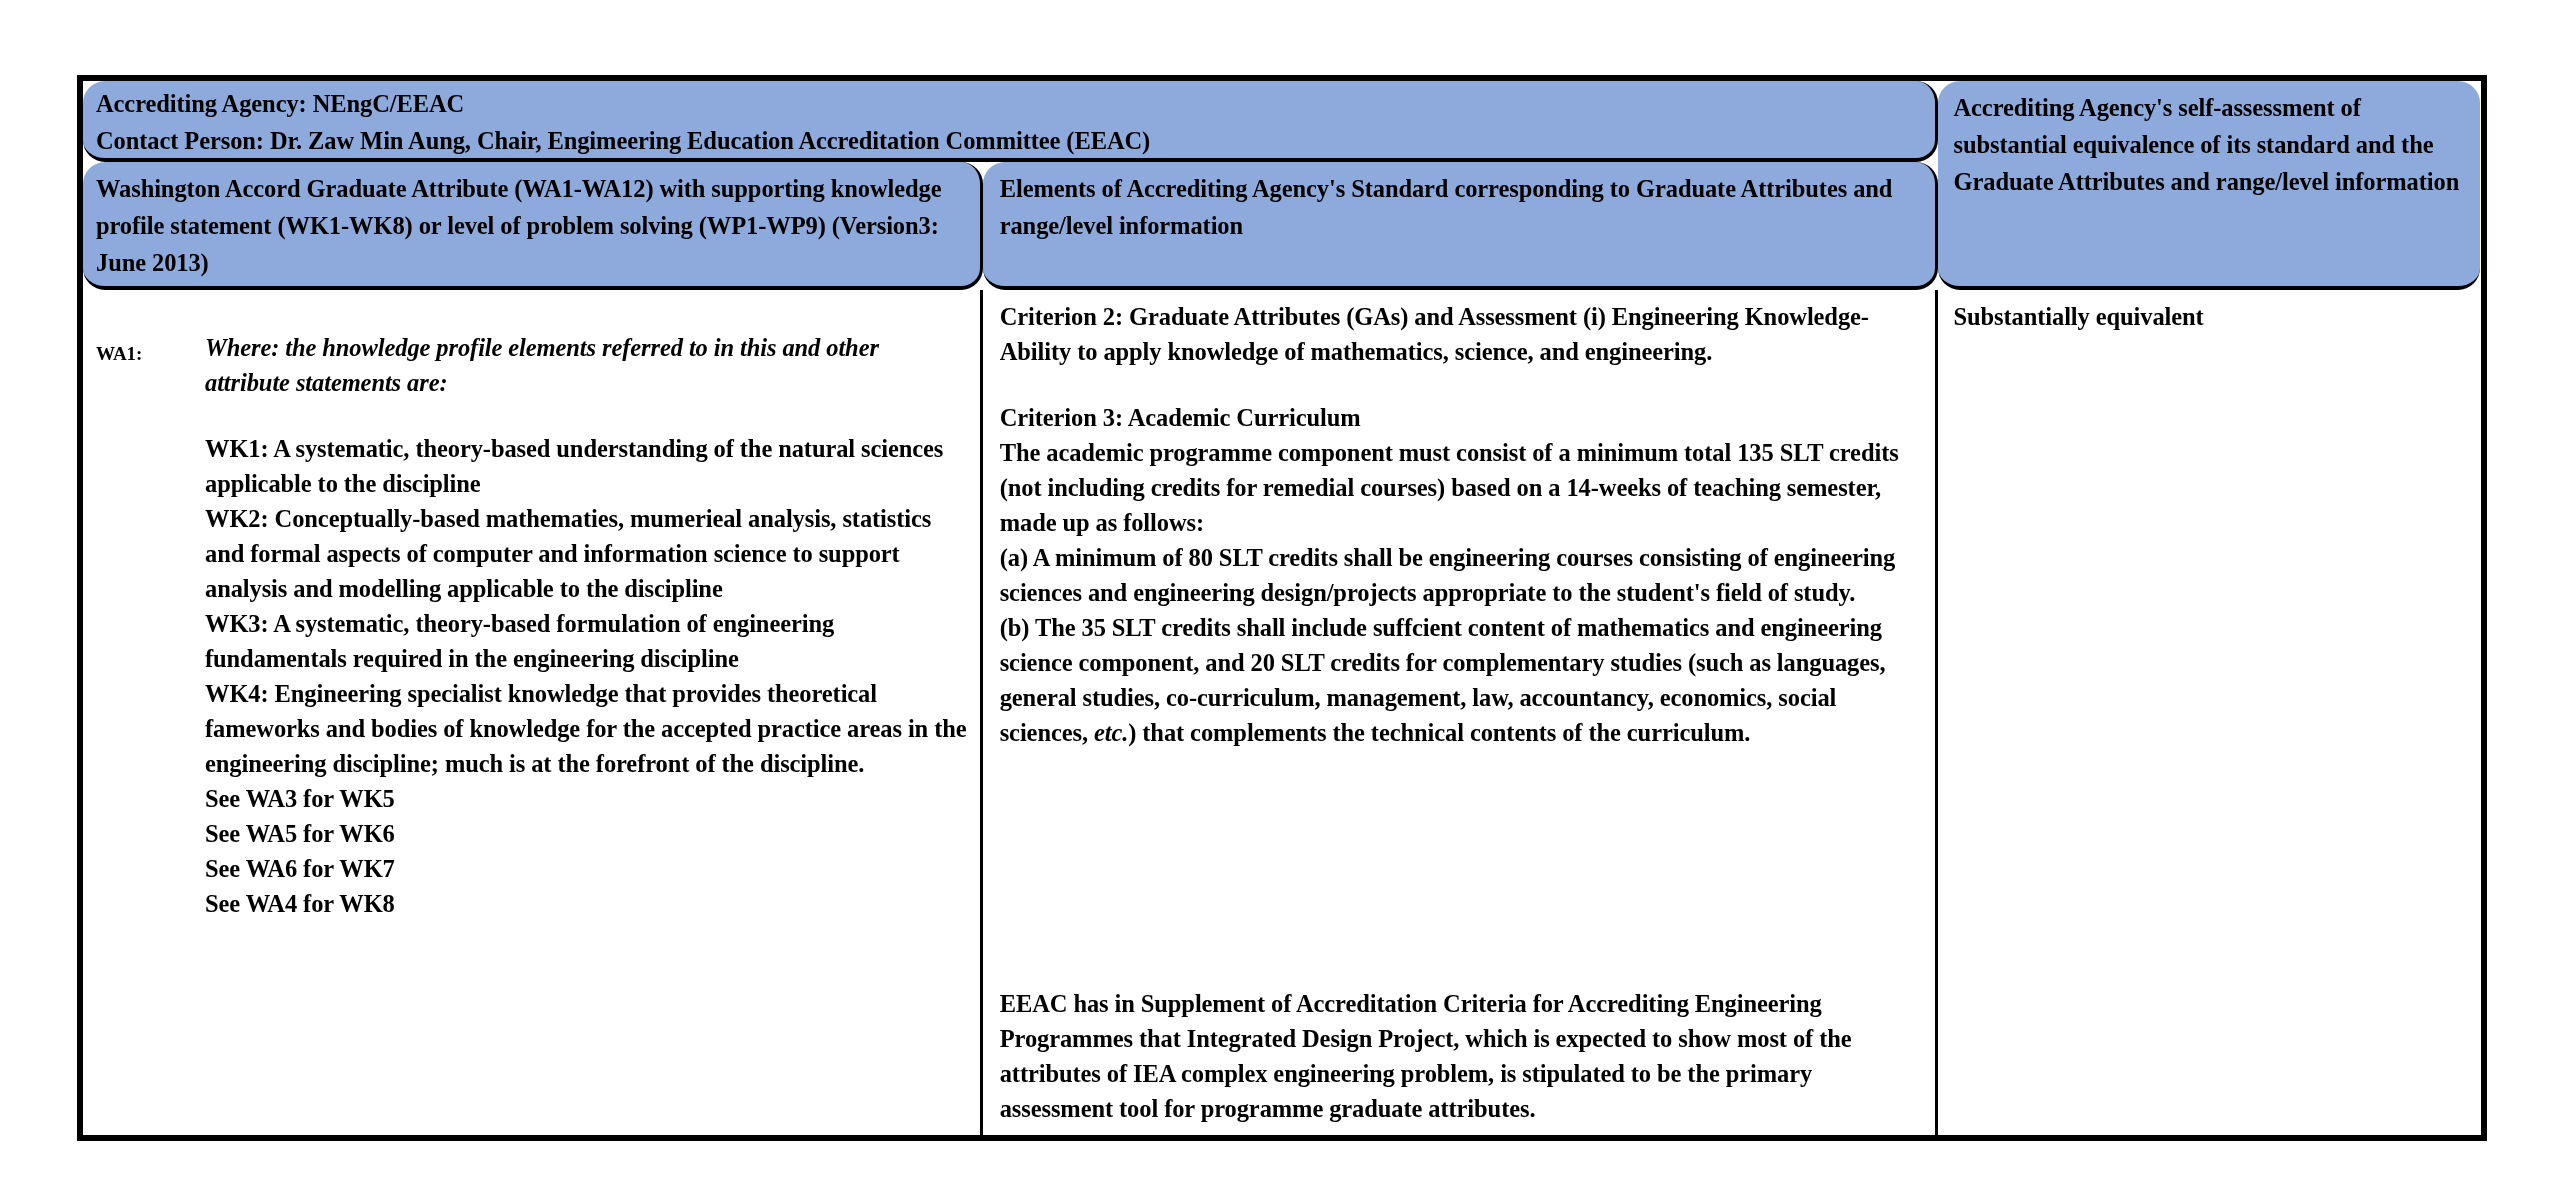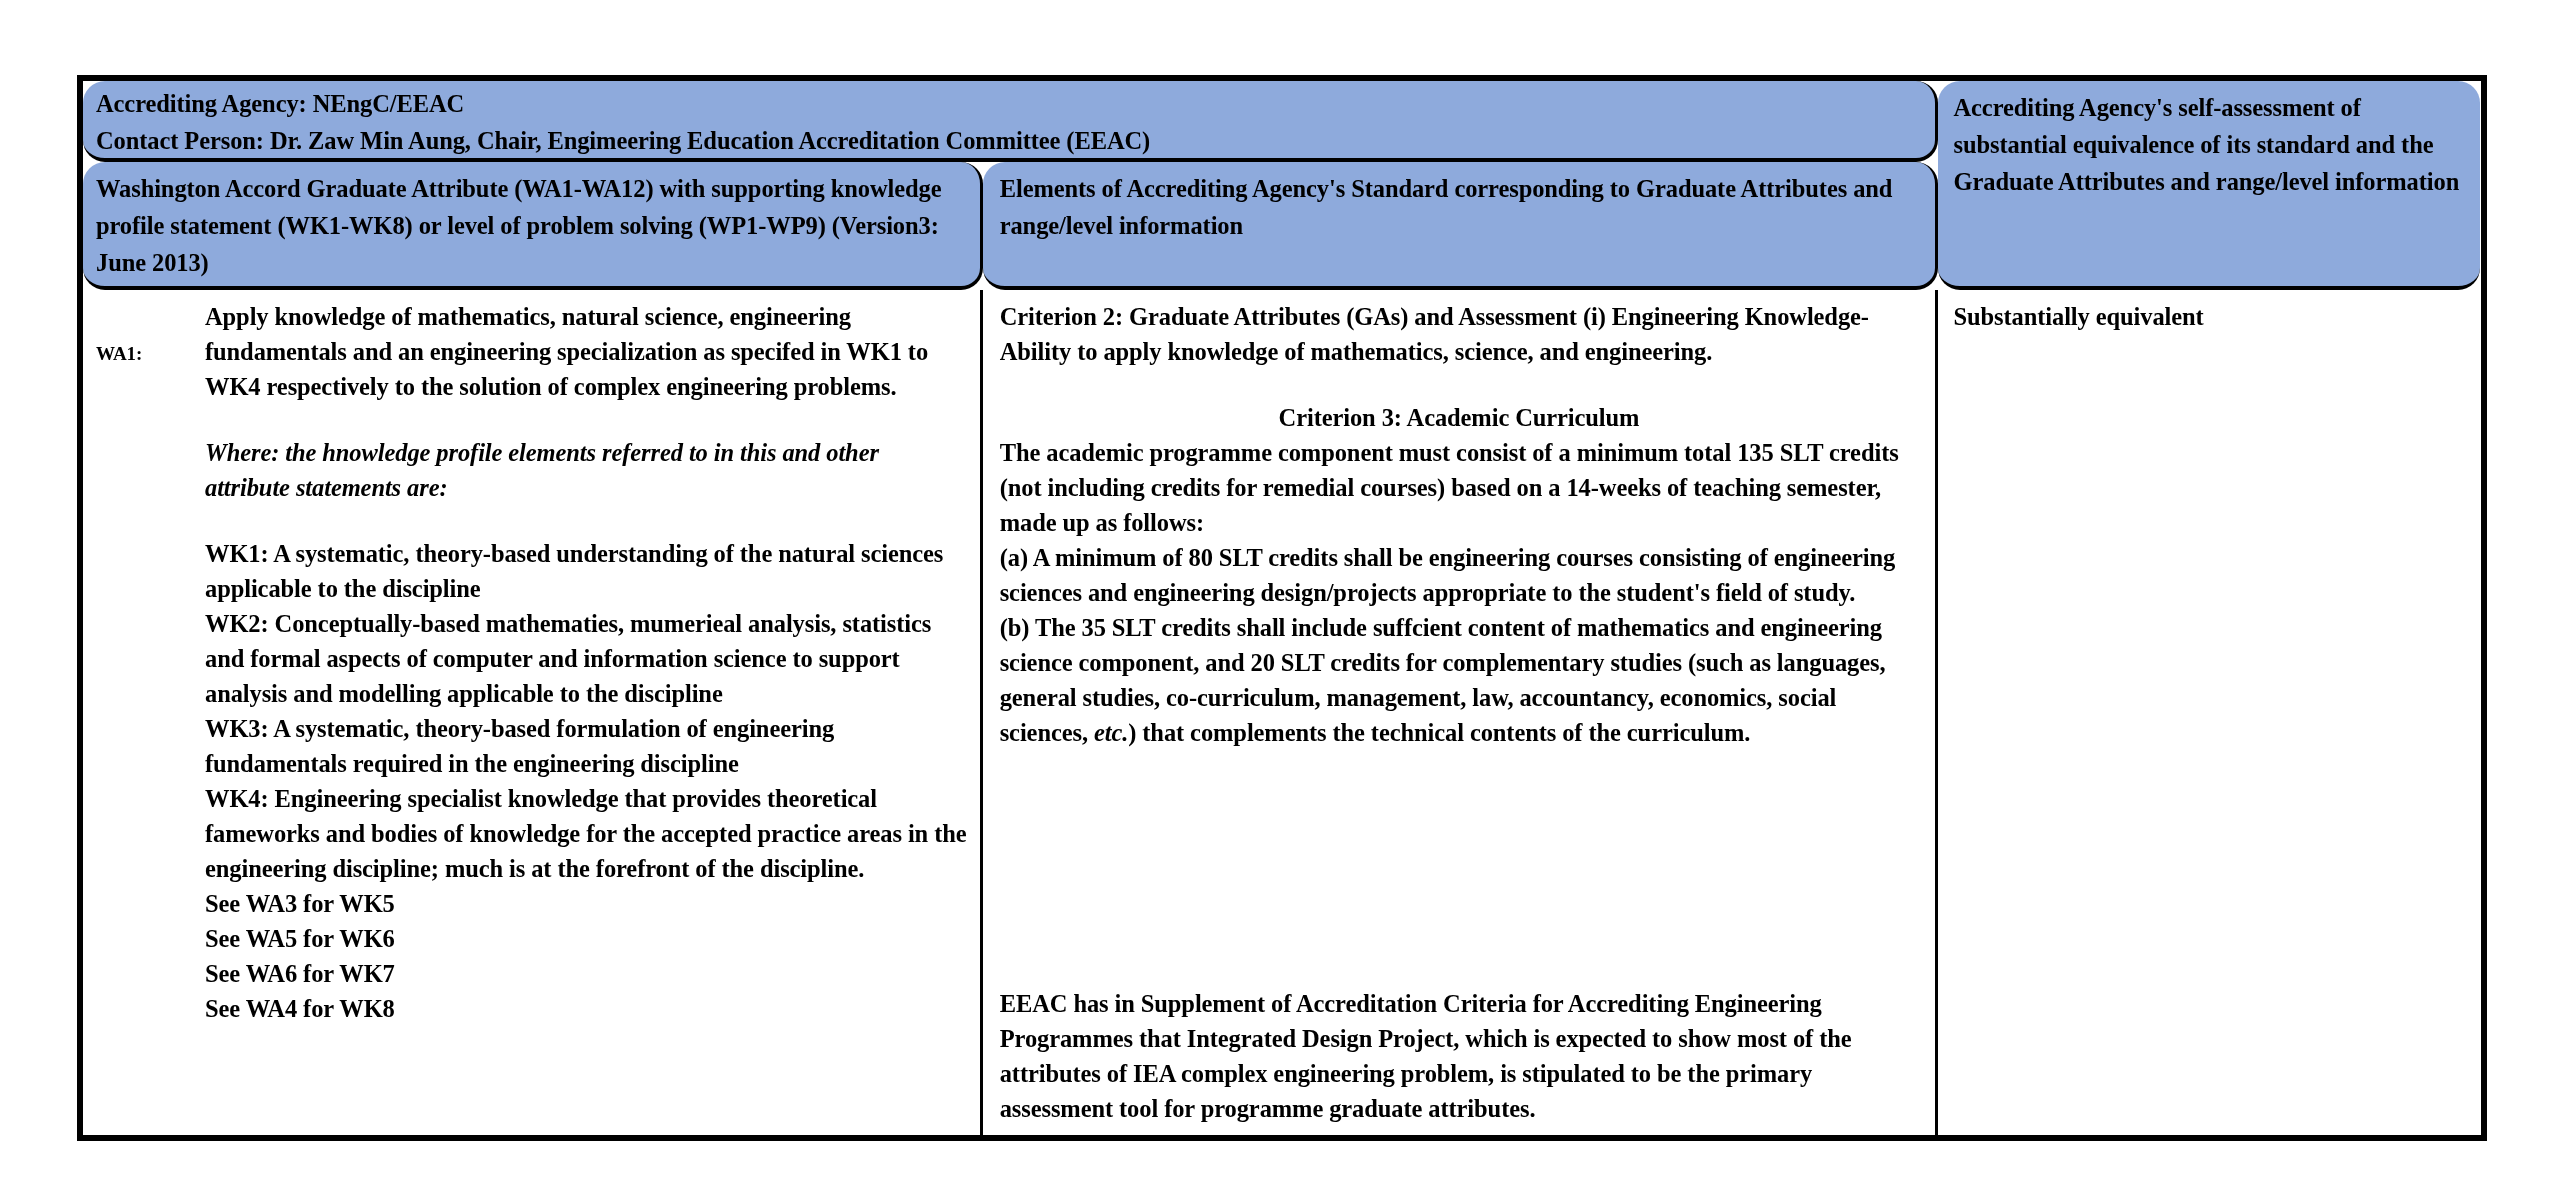--- a/index.html
+++ b/index.html
@@ -59,21 +59,20 @@
     font-size: 19px;
     line-height: 35px;
     margin-top: 24px;
   }
   .wa1-content { margin-left: 109px; }
 
   .col-flex {
     display: flex;
     flex-direction: column;
     height: 100%;
-    align-items: center;
   }
   .push-bottom { margin-top: auto; }
 </style>
 </head>
 <body>
 
 <div class="doc-table">
 
   <div class="cell blue hdr cell-agency">
     <p>Accrediting Agency: NEngC/EEAC</p>
@@ -88,21 +87,20 @@
     <p>Washington Accord Graduate Attribute (WA1-WA12) with supporting knowledge profile statement (WK1-WK8) or level of problem solving (WP1-WP9) (Version3: June 2013)</p>
   </div>
 
   <div class="cell blue hdr cell-elemhdr">
     <p>Elements of Accrediting Agency's Standard corresponding to Graduate Attributes and range/level information</p>
   </div>
 
   <div class="cell cell-wa1">
     <span class="wa1-label">WA1:</span>
     <div class="wa1-content">
-      <p>Apply knowledge of mathematics, natural science, engineering fundamentals and an engineering specialization as specifed in WK1 to WK4 respectively to the solution of complex engineering problems.</p>
       <p class="gap italic">Where: the hnowledge profile elements referred to in this and other attribute statements are:</p>
       <p class="gap">WK1: A systematic, theory-based understanding of the natural sciences applicable to the discipline</p>
       <p>WK2: Conceptually-based mathematies, mumerieal analysis, statistics and formal aspects of computer and information science to support analysis and modelling applicable to the discipline</p>
       <p>WK3: A systematic, theory-based formulation of engineering fundamentals required in the engineering discipline</p>
       <p>WK4: Engineering specialist knowledge that provides theoretical fameworks and bodies of knowledge for the accepted practice areas in the engineering discipline; much is at the forefront of the discipline.</p>
       <p>See WA3 for WK5</p>
       <p>See WA5 for WK6</p>
       <p>See WA6 for WK7</p>
       <p>See WA4 for WK8</p>
     </div>

